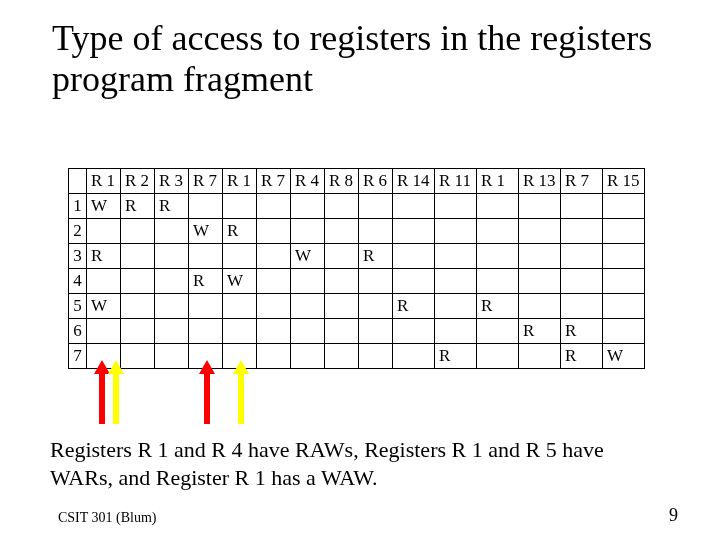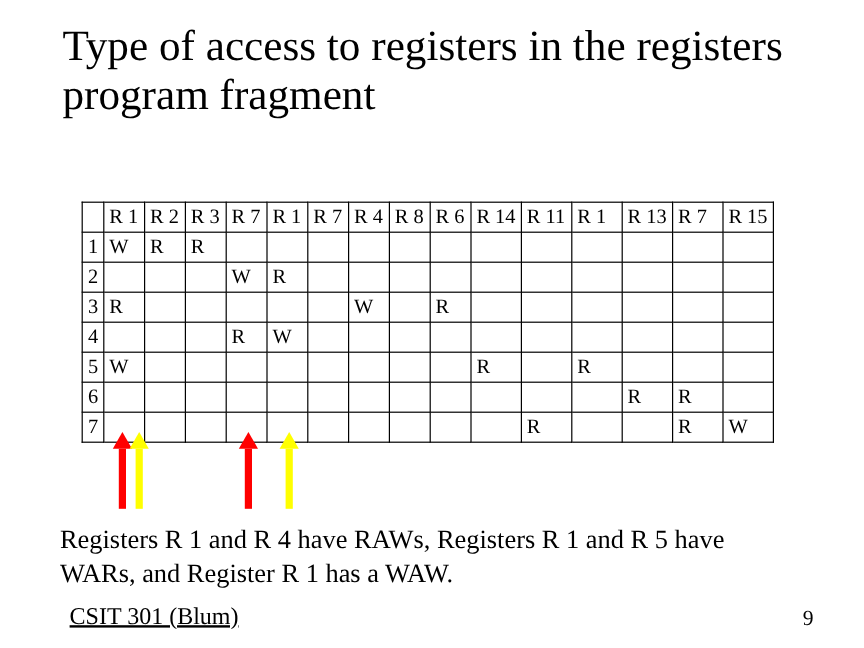--- a/index.html
+++ b/index.html
@@ -93,22 +93,21 @@
     left: 50px;
     right: 56px;
     top: 436px;
     font-size: 22px;
     line-height: 1.25;
   }
   .footer-left {
     position: absolute;
     left: 58px;
     bottom: 14px;
-    font-size: 20px;
-    text-decoration: underline;
+    font-size: 14px;
   }
   .footer-right {
     position: absolute;
     right: 42px;
     bottom: 14px;
     font-size: 18px;
   }
 </style>
 </head>
 <body>

